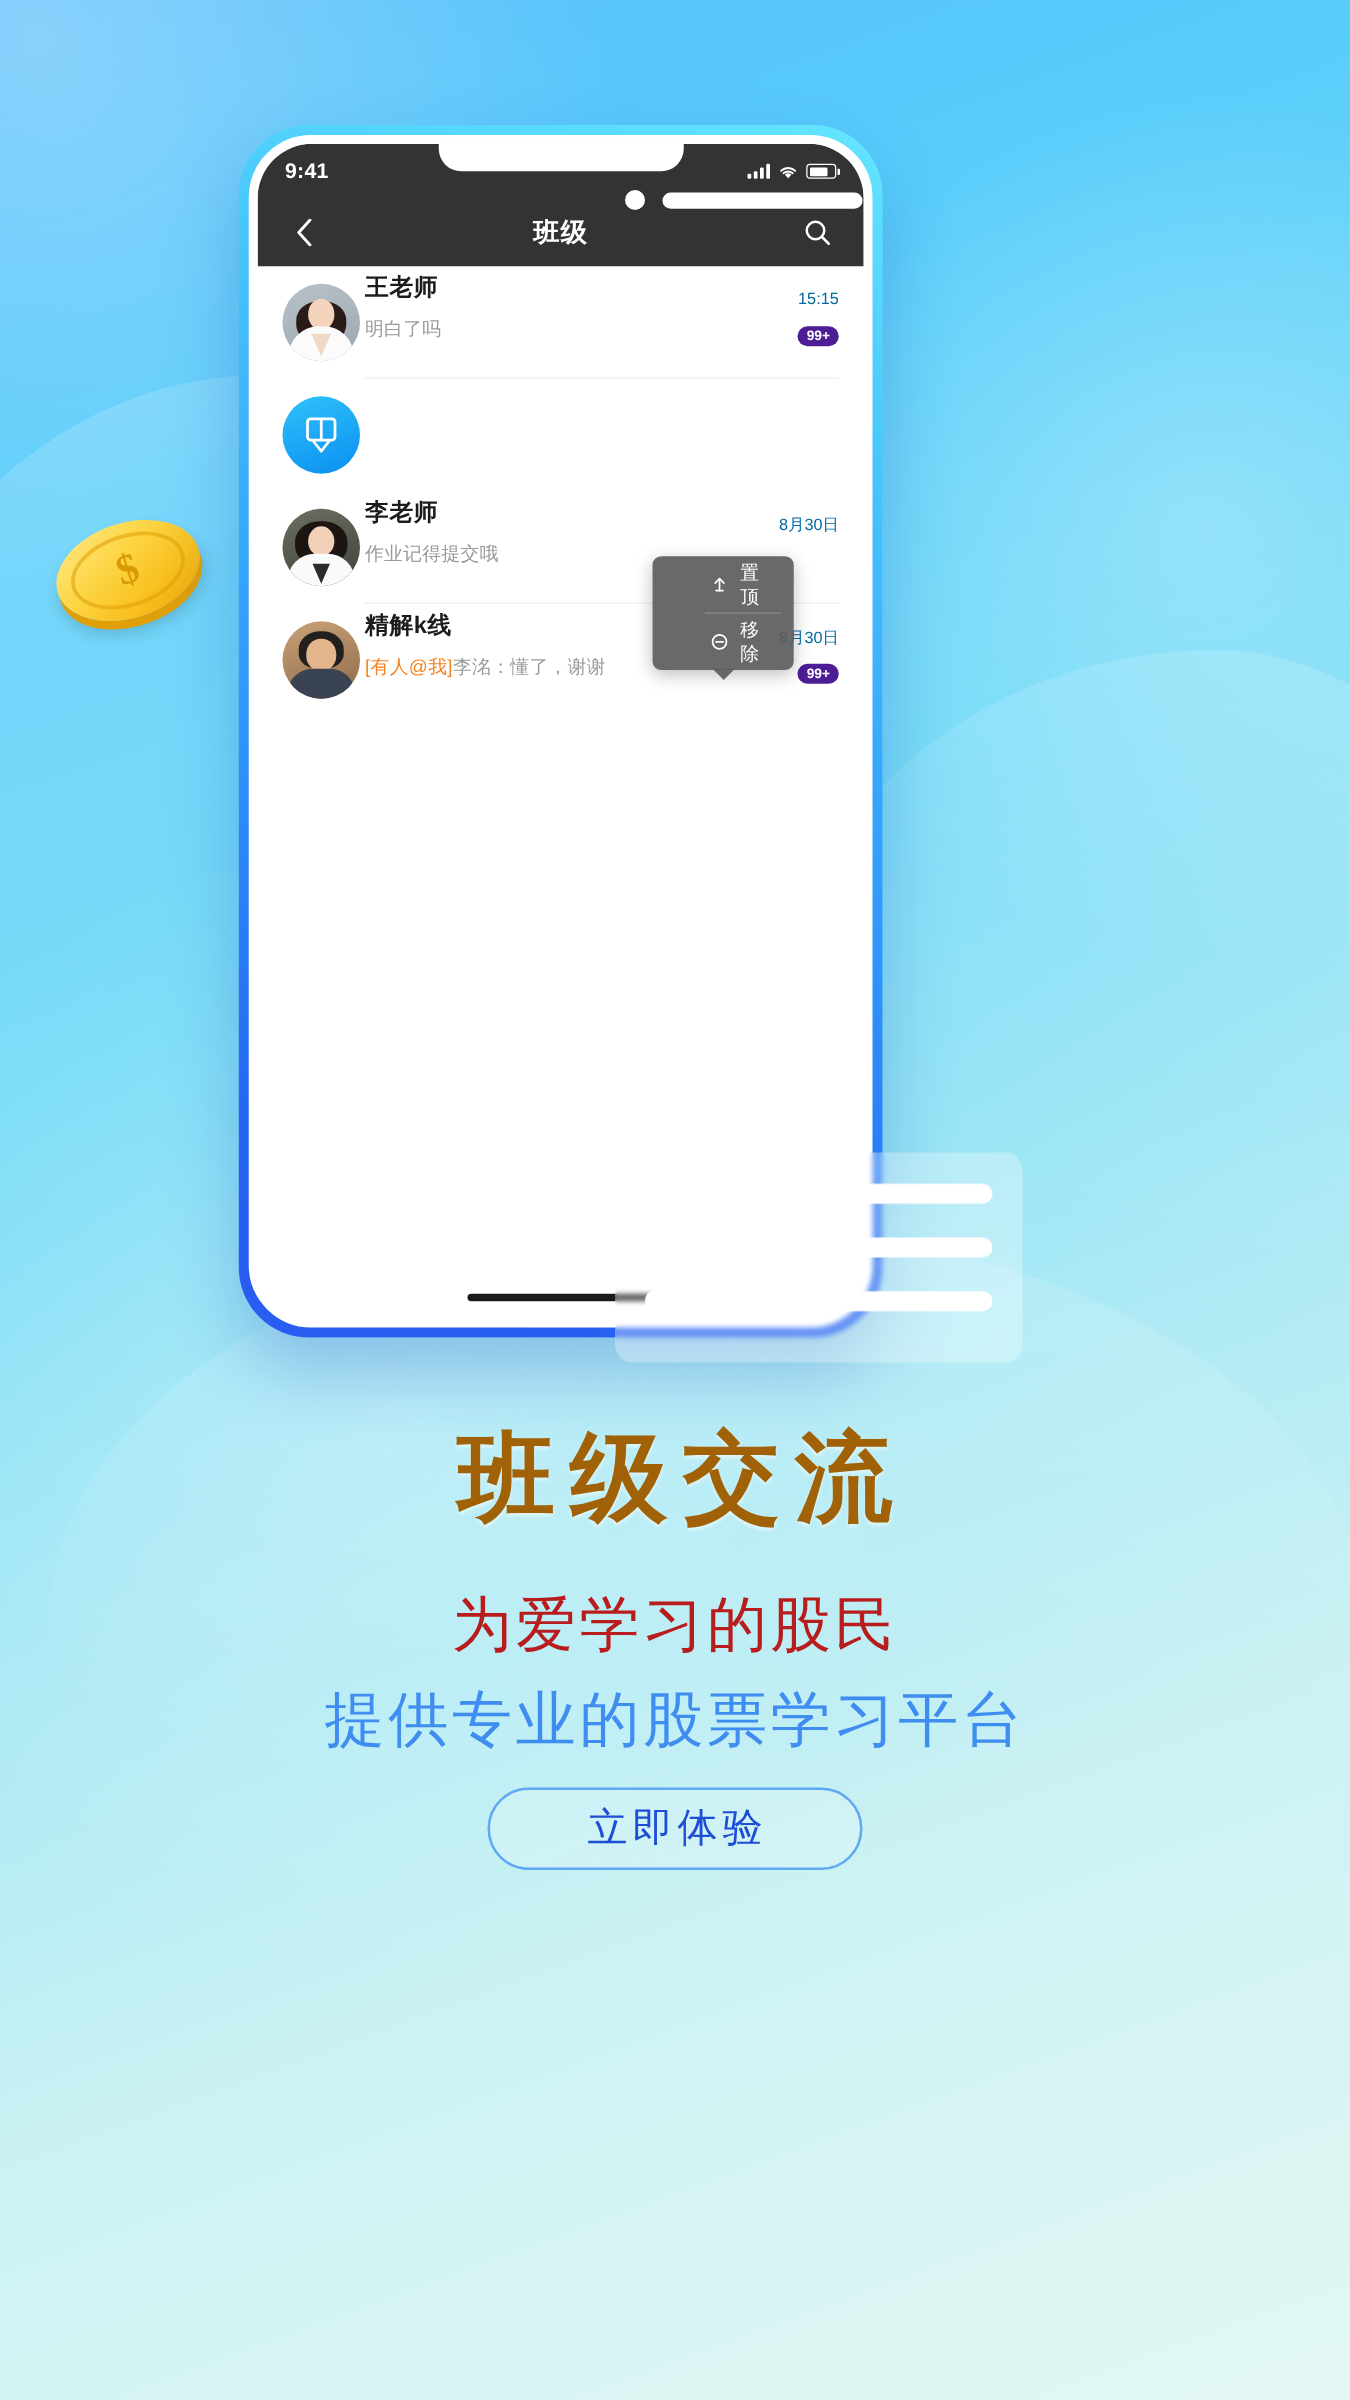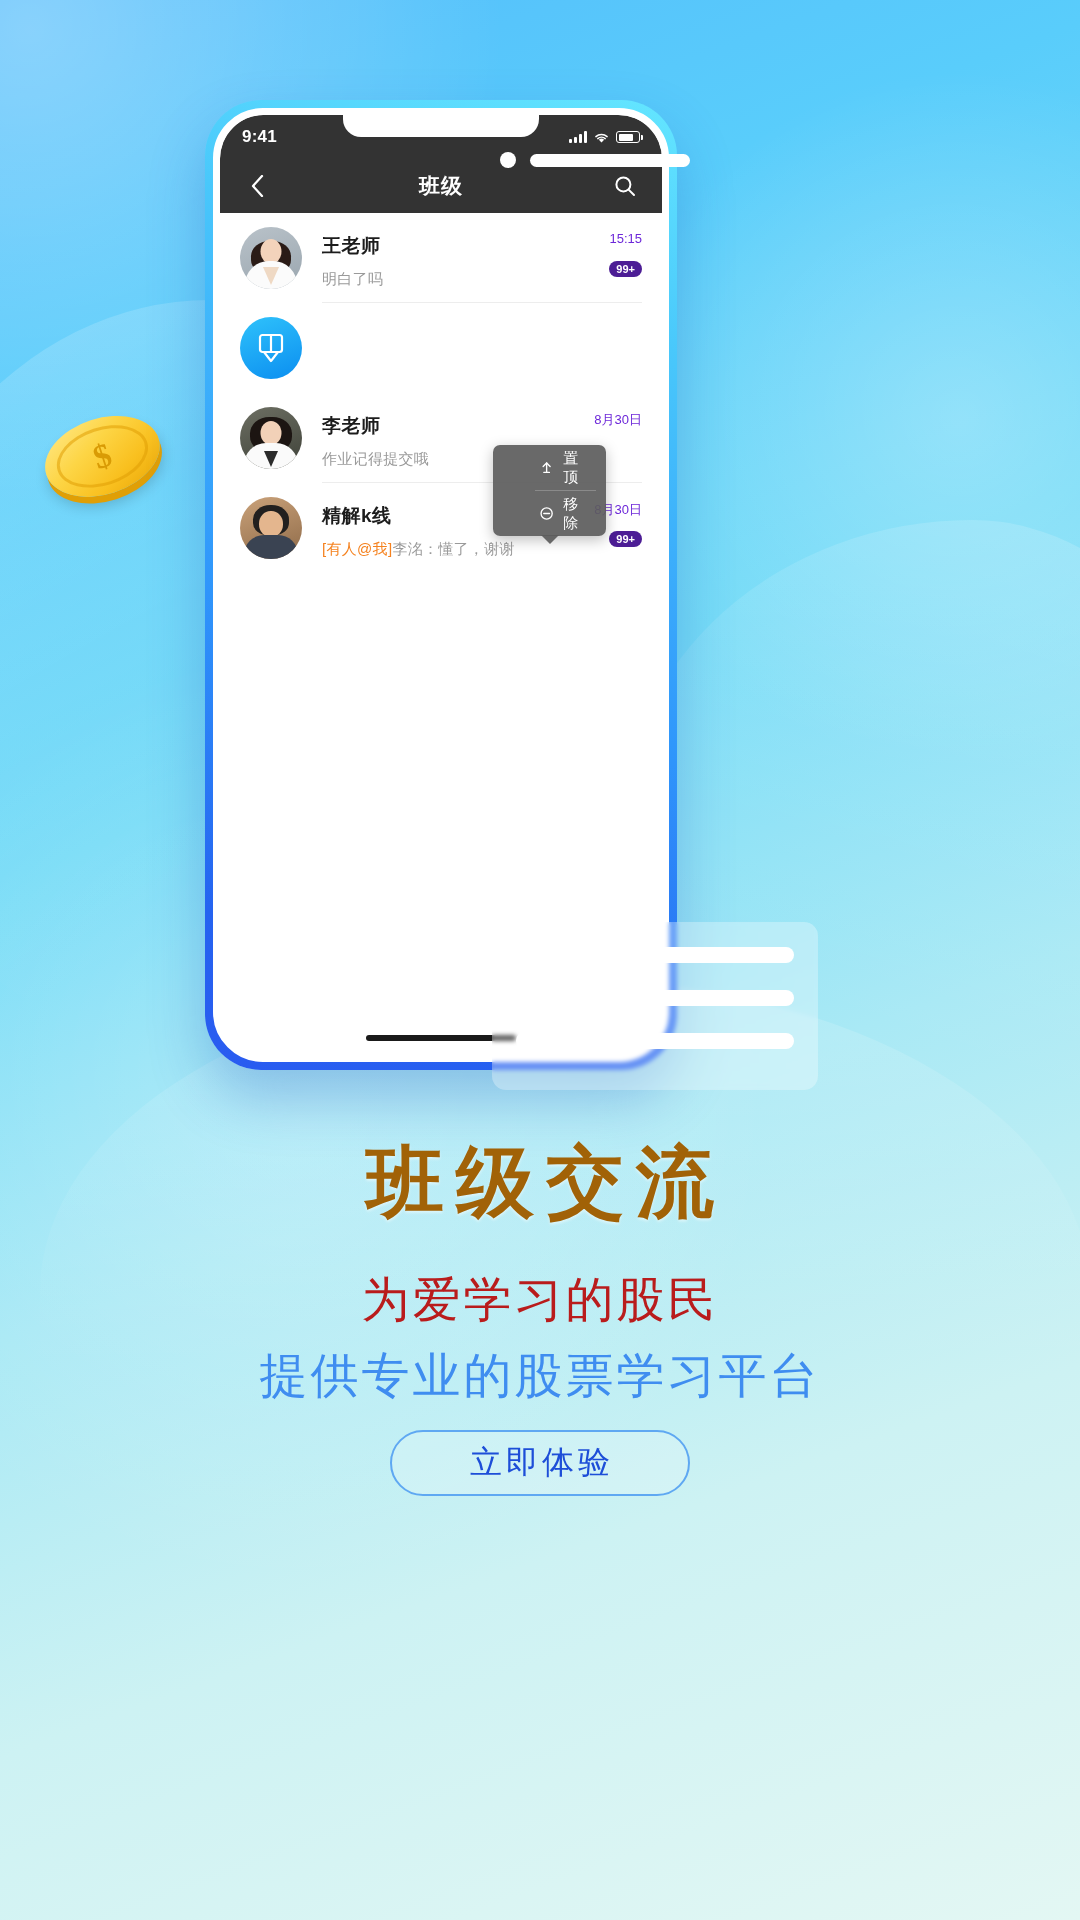--- a/index.html
+++ b/index.html
@@ -36,21 +36,21 @@
           box-shadow:0 7px 0 #e09f06, 0 10px 14px rgba(0,0,0,.18);
           position:relative; }
   .coin:after { content:""; position:absolute; inset:9px 12px;
           border-radius:50%; border:3px solid rgba(224,159,6,.55); }
   .coin-sym { position:absolute; left:0; right:0; top:50%; transform:translateY(-50%);
           text-align:center; font-size:34px; font-weight:bold; color:#d99b05;
           font-family:"Liberation Serif",serif; line-height:1; }
 
   
   .phone {
-    position:absolute; left:205px; top:100px; width:472px; height:970px;
+    position:absolute; left:191px; top:100px; width:515px; height:970px;
     border-radius:56px;
     background:linear-gradient(200deg,#64e6ff 0%,#49c8fb 22%,#2f95fb 58%,#2563f0 86%,#2a5bf0 100%);
     padding:8px;
     box-shadow:0 28px 56px rgba(25,90,190,.30);
   }
   .phone-inner {
     width:100%; height:100%; border-radius:50px; background:#ffffff;
     border:7px solid #ffffff; overflow:hidden; position:relative;
     box-shadow:inset 0 0 0 1px rgba(255,255,255,.9);
   }
@@ -80,29 +80,29 @@
   .nav-title { position:absolute; left:0; right:0; text-align:center; font-size:21px;
                font-weight:bold; letter-spacing:1px; }
   .nav-search { margin-left:auto; width:34px; height:34px; display:flex;
                 align-items:center; justify-content:center; }
 
   
   .chatlist { background:#fff; }
   .row { display:flex; padding:0 0 0 20px; position:relative; }
   .avatar { width:62px; height:62px; border-radius:50%; margin:14px 0 14px 0;
             flex:0 0 62px; overflow:hidden; position:relative; }
-  .rowbody { flex:1; margin-left:20px; padding:20px 20px 0 0; position:relative;
+  .rowbody { flex:1; margin-left:4px; padding:4px 20px 0 0; position:relative;
              min-height:90px; }
   .rb-line { display:flex; align-items:center; }
   .rname { font-size:19px; color:#1c1c1c; font-weight:bold; letter-spacing:.5px; }
   .rbadge { font-size:13px; color:#3b8cf5; background:#e4f0fe; border-radius:3px;
             padding:2px 5px; margin-left:10px; font-weight:bold; }
   .rmsg { font-size:15px; color:#9a9a9a; margin-top:11px; letter-spacing:.3px; }
   .rmsg .at { color:#f5821f; }
-  .rtime { position:absolute; right:20px; top:18px; font-size:13px; color:#6d28d9; }
+  .rtime { position:absolute; right:20px; top:18px; font-size:13px; color:#0369a1; }
   .rdot { position:absolute; right:20px; top:48px; background:#4c1d95; color:#fff;
           font-size:11px; font-weight:bold; border-radius:11px; padding:2px 7px;
           min-width:32px; text-align:right; }
   .divider { position:absolute; left:0; right:20px; bottom:0; height:1px; background:#ededed; }
 
   
   .av-w { background:linear-gradient(160deg,#b9c2c9,#9aa6af); }
   .av-w .hair2 { position:absolute; left:50%; transform:translateX(-50%); top:14px;
                  width:40px; height:34px; border-radius:45%; background:#2a1b16; z-index:0; }
   .av-w .face { position:absolute; left:50%; transform:translateX(-50%); top:12px;

